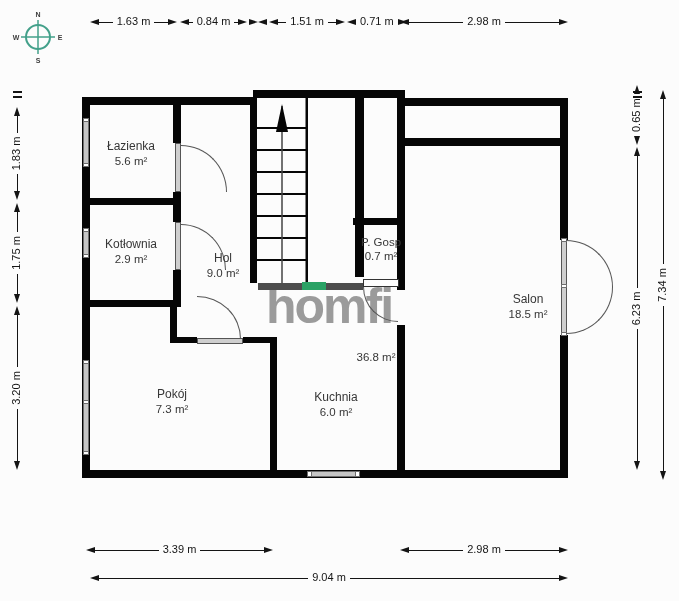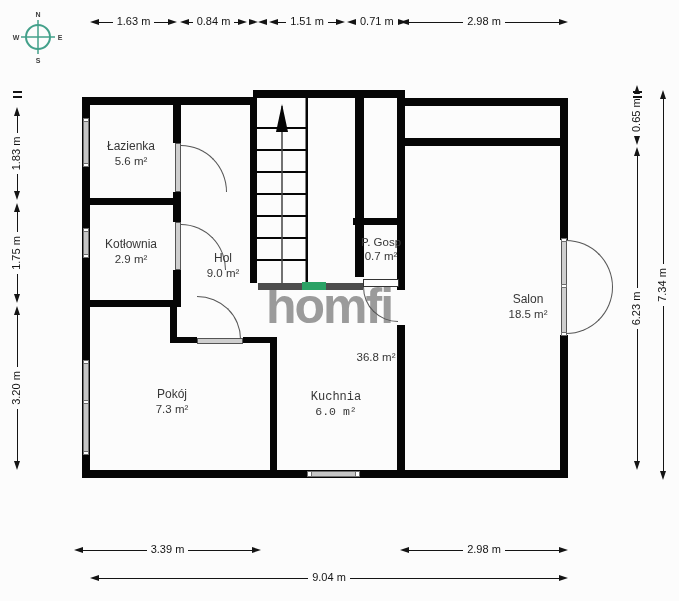--- a/index.html
+++ b/index.html
@@ -134,21 +134,21 @@
     <div class="area">9.0 m²</div>
   </div>
   <div class="room-label" style="left:381px;top:235px;font-size:11.5px;">
     <div>P. Gosp</div>
     <div class="area">0.7 m²</div>
   </div>
   <div class="room-label" style="left:486px;top:292px;margin-left:42px;">
     <div>Salon</div>
     <div class="area">18.5 m²</div>
   </div>
-  <div class="room-label" style="left:336px;top:390px;font-family:Liberation Mono, monospace;">
+  <div class="room-label" style="left:336px;top:390px;">
     <div>Kuchnia</div>
     <div class="area">6.0 m²</div>
   </div>
   <div class="room-label" style="left:172px;top:387px;">
     <div>Pokój</div>
     <div class="area">7.3 m²</div>
   </div>
   <div class="room-label" style="left:376px;top:350px;">
     <div class="area">36.8 m²</div>
   </div>
@@ -187,21 +187,21 @@
       <div class="arrR"></div>
   </div>
   <div class="dim" style="left:400px;top:15px;width:168px;">
     <div class="arrL"></div>
       <div class="ln"></div>
     <div class="lb">2.98 m</div>
     <div class="ln"></div>
       <div class="arrR"></div>
   </div>
 
-  <div class="dim" style="left:74px;top:543px;width:187px;">
+  <div class="dim" style="left:86px;top:543px;width:187px;">
     <div class="arrL"></div>
       <div class="ln"></div>
     <div class="lb">3.39 m</div>
     <div class="ln"></div>
       <div class="arrR"></div>
   </div>
   <div class="dim" style="left:400px;top:543px;width:168px;">
     <div class="arrL"></div>
       <div class="ln"></div>
     <div class="lb">2.98 m</div>

